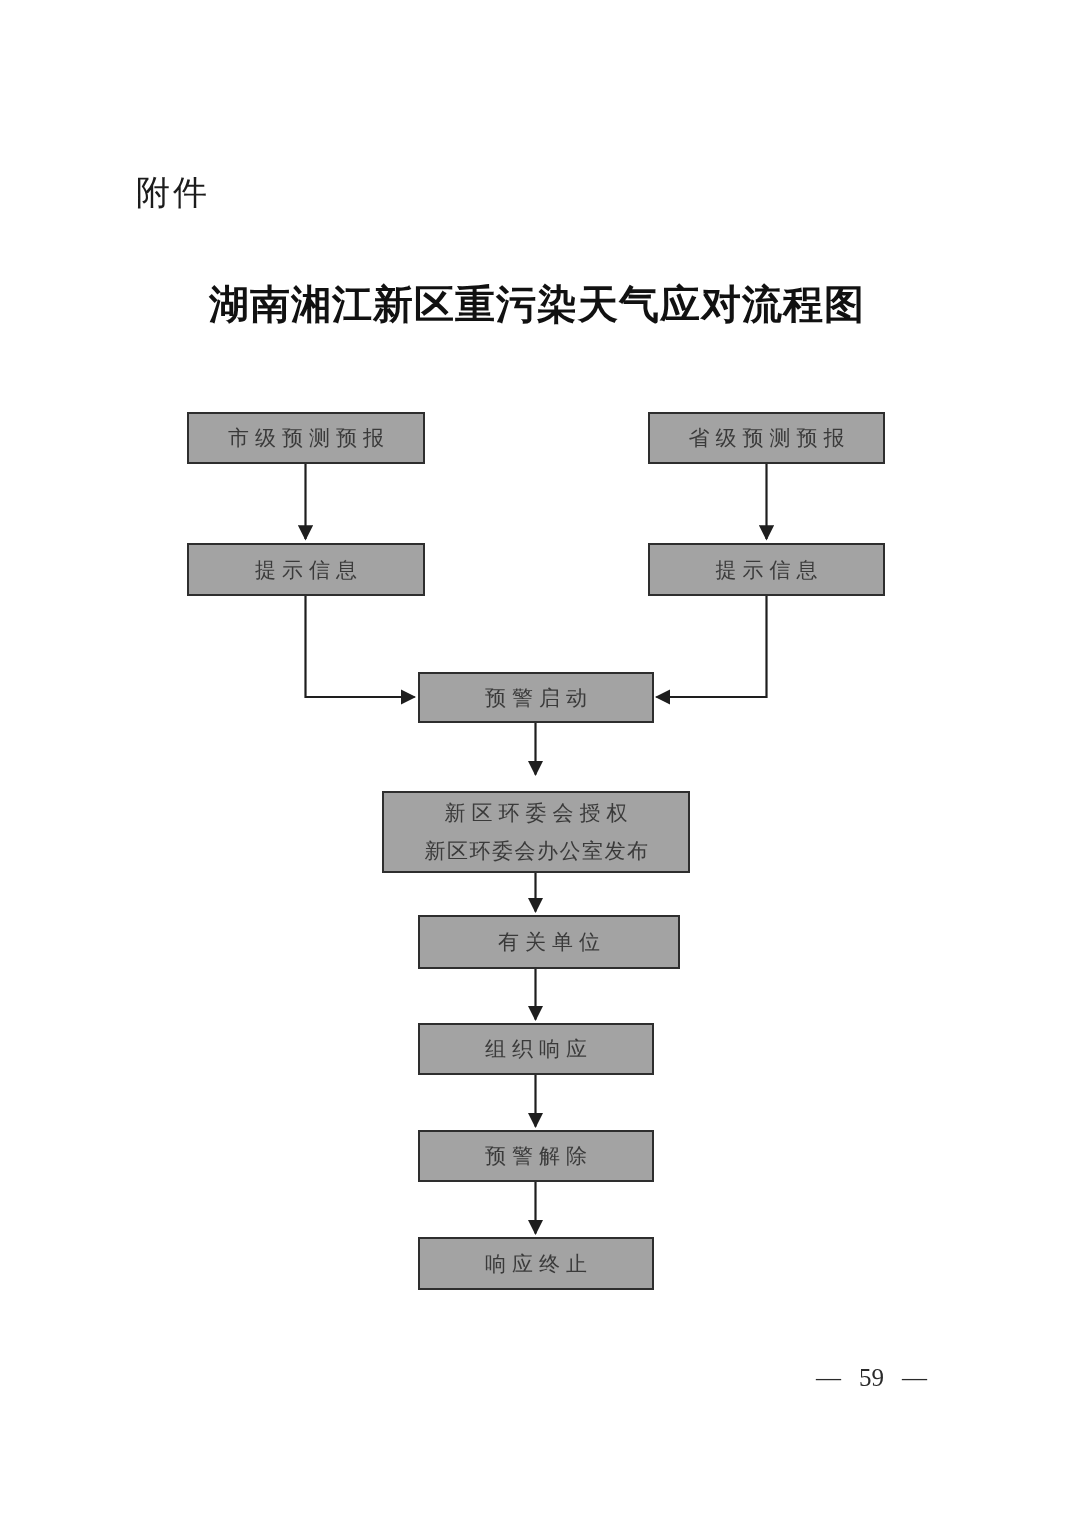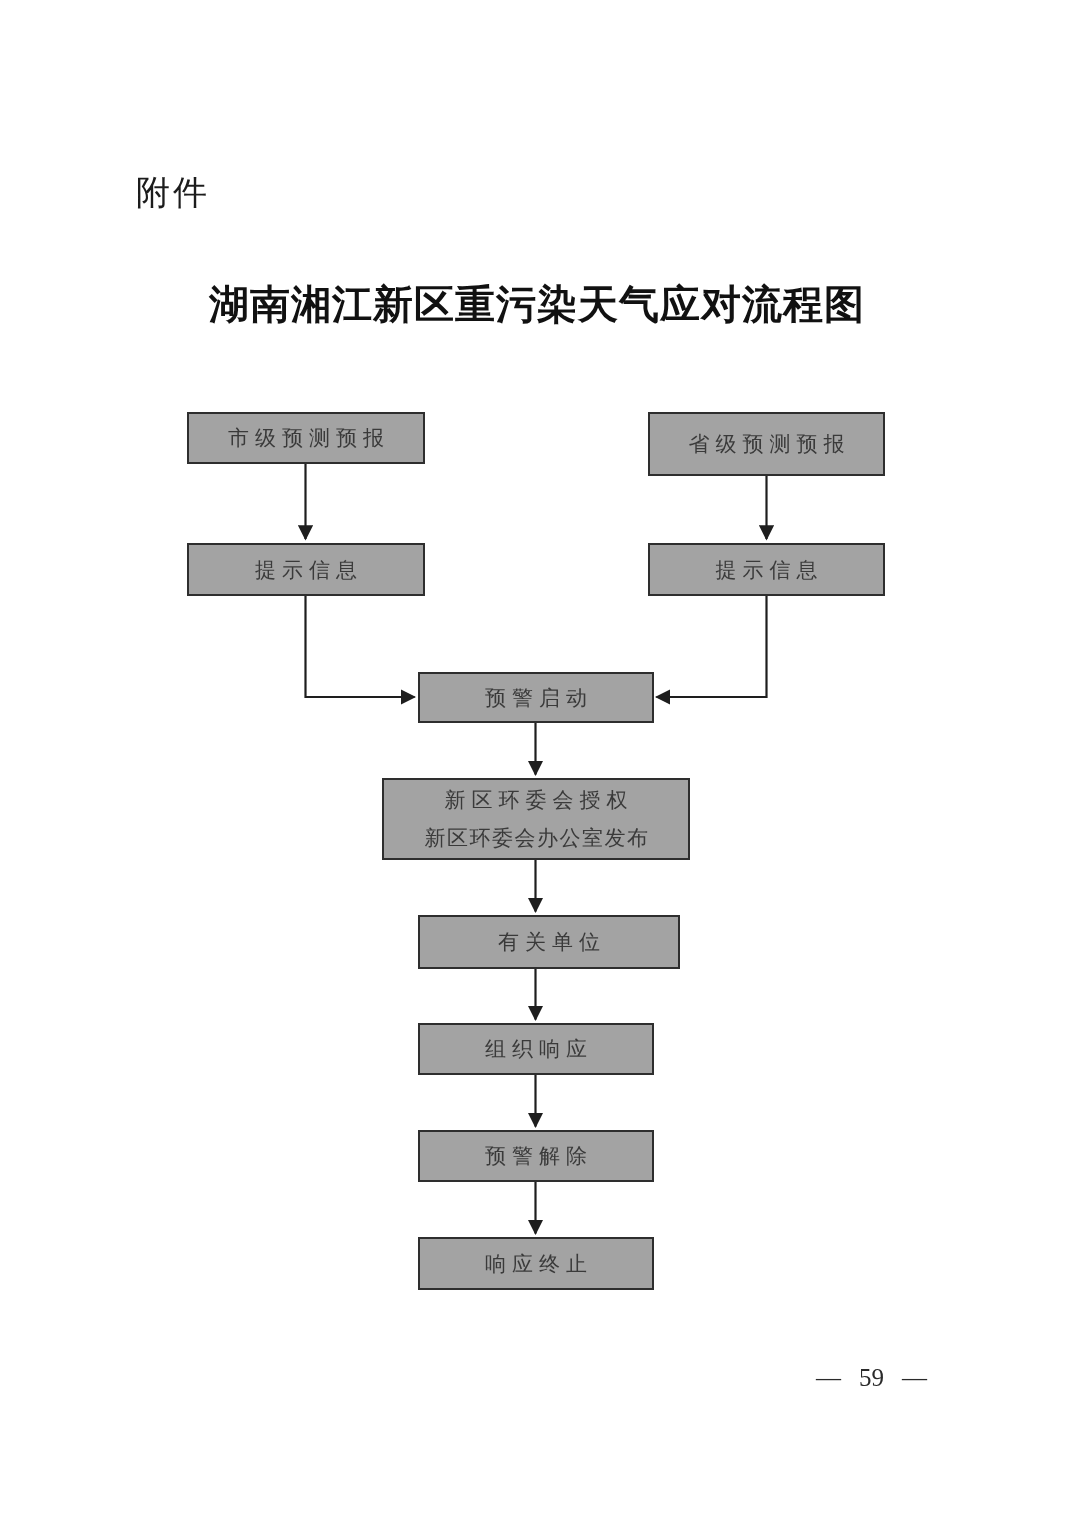--- a/index.html
+++ b/index.html
@@ -60,27 +60,28 @@
     letter-spacing: 6px;
     white-space: nowrap;
   }
   .flow-node .label {
     padding-left: 6px; 
   }
   .flow-node.two-line {
     flex-direction: column;
     justify-content: center;
     line-height: 38px;
+    margin-top: 13px;
   }
   .flow-node.two-line .line1 { letter-spacing: 6px; padding-left: 6px; }
   .flow-node.two-line .line2 { letter-spacing: 1.5px; padding-left: 2px; }
 
   
   .n-city-forecast     { left: 187px; top: 412px;  width: 238px; height: 52px; }
-  .n-province-forecast { left: 648px; top: 412px;  width: 237px; height: 64px; }
+  .n-province-forecast { left: 648px; top: 412px;  width: 237px; height: 52px; }
   .n-city-notice       { left: 187px; top: 543px;  width: 238px; height: 53px; }
   .n-province-notice   { left: 648px; top: 543px;  width: 237px; height: 53px; }
   .n-warning-start     { left: 418px; top: 672px;  width: 236px; height: 51px; }
   .n-authorize         { left: 382px; top: 778px;  width: 308px; height: 82px; }
   .n-related-units     { left: 418px; top: 915px;  width: 262px; height: 54px; }
   .n-organize-response { left: 418px; top: 1023px; width: 236px; height: 52px; }
   .n-warning-lift      { left: 418px; top: 1130px; width: 236px; height: 52px; }
   .n-response-end      { left: 418px; top: 1237px; width: 236px; height: 53px; }
 
   .page-footer {

